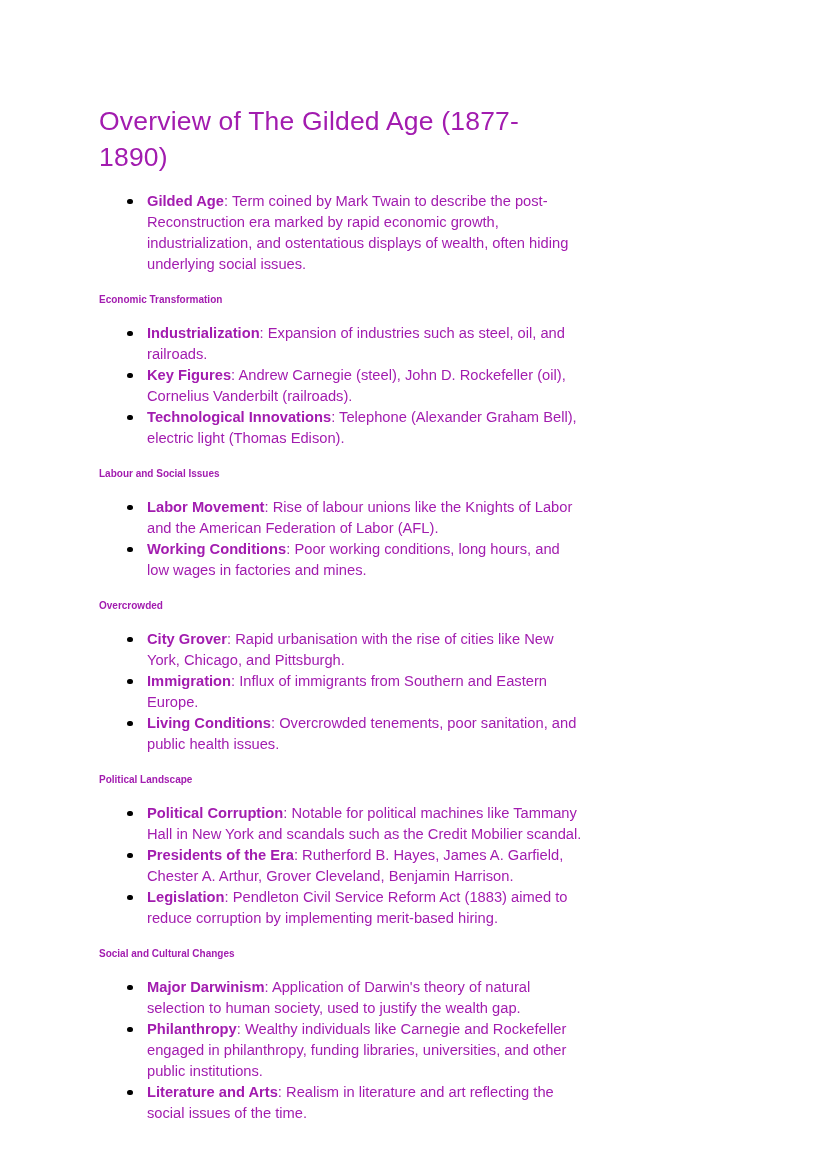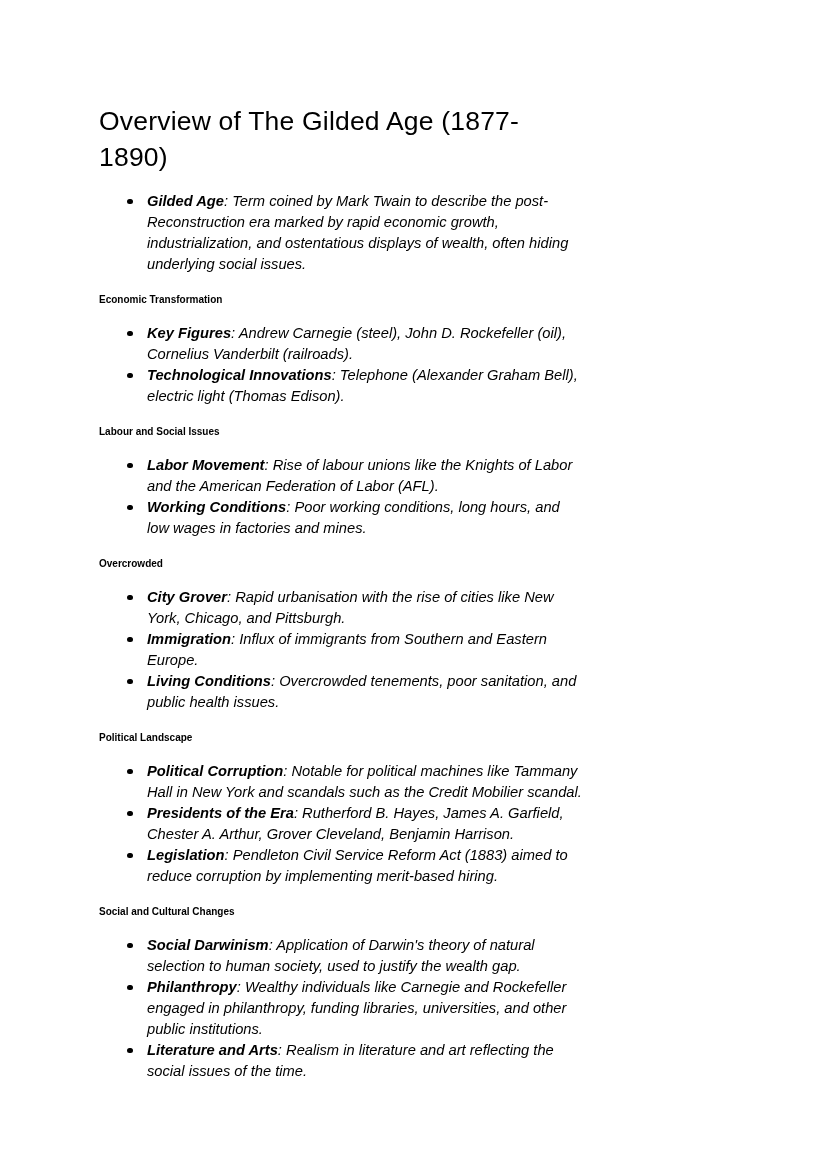--- a/index.html
+++ b/index.html
@@ -3,21 +3,21 @@
 <meta charset="utf-8">
 <style>
   html, body { margin: 0; padding: 0; background: #ffffff; }
   .page {
     position: relative;
     width: 684px;
     height: 1169px;
     box-sizing: border-box;
     padding: 103px 99px 0 99px;
     background: #ffffff;
-    color: #000000;
+    color: #a21caf;
     font-family: "Liberation Sans", sans-serif;
     overflow: hidden;
   }
   .doc-title {
     font-size: 26.5px;
     font-weight: 400;
     line-height: 36px;
     margin: 0;
     letter-spacing: 0.2px;
   }
@@ -31,21 +31,20 @@
     list-style: none;
     margin: 0;
     padding: 0;
   }
   ul.bullets.intro { margin-top: 16px; }
   ul.bullets li {
     position: relative;
     padding-left: 48px;
     font-size: 14.7px;
     line-height: 21px;
-    font-style: italic;
   }
   .dot {
     position: absolute;
     left: 28px;
     top: 7.6px;
     width: 5.6px;
     height: 5.6px;
     border-radius: 50%;
     background: #000000;
   }
@@ -62,20 +61,24 @@
   <ul class="bullets intro">
     <li>
       <span class="dot"></span>
       <span class="term">Gilded Age</span><span class="txt">: Term coined by Mark Twain to describe the post-Reconstruction era marked by rapid economic growth, industrialization, and ostentatious displays of wealth, often hiding underlying social issues.</span>
     </li>
   </ul>
 
   <section>
     <h3 class="sec-heading">Economic Transformation</h3>
     <ul class="bullets">
+      <li>
+        <span class="dot"></span>
+        <span class="term">Industrialization</span><span class="txt">: Expansion of industries such as steel, oil, and railroads.</span>
+      </li>
       <li>
         <span class="dot"></span>
         <span class="term">Key Figures</span><span class="txt">: Andrew Carnegie (steel), John D. Rockefeller (oil), Cornelius Vanderbilt (railroads).</span>
       </li>
       <li>
         <span class="dot"></span>
         <span class="term">Technological Innovations</span><span class="txt">: Telephone (Alexander Graham Bell), electric light (Thomas Edison).</span>
       </li>
     </ul>
   </section>
@@ -128,21 +131,21 @@
         <span class="term">Legislation</span><span class="txt">: Pendleton Civil Service Reform Act (1883) aimed to reduce corruption by implementing merit-based hiring.</span>
       </li>
     </ul>
   </section>
 
   <section>
     <h3 class="sec-heading">Social and Cultural Changes</h3>
     <ul class="bullets">
       <li>
         <span class="dot"></span>
-        <span class="term">Social Darwinism</span><span class="txt">: Application of Darwin's theory of natural selection to human society, used to justify the wealth gap.</span>
+        <span class="term">Major Darwinism</span><span class="txt">: Application of Darwin's theory of natural selection to human society, used to justify the wealth gap.</span>
       </li>
       <li>
         <span class="dot"></span>
         <span class="term">Philanthropy</span><span class="txt">: Wealthy individuals like Carnegie and Rockefeller engaged in philanthropy, funding libraries, universities, and other public institutions.</span>
       </li>
       <li>
         <span class="dot"></span>
         <span class="term">Literature and Arts</span><span class="txt">: Realism in literature and art reflecting the social issues of the time.</span>
       </li>
     </ul>

